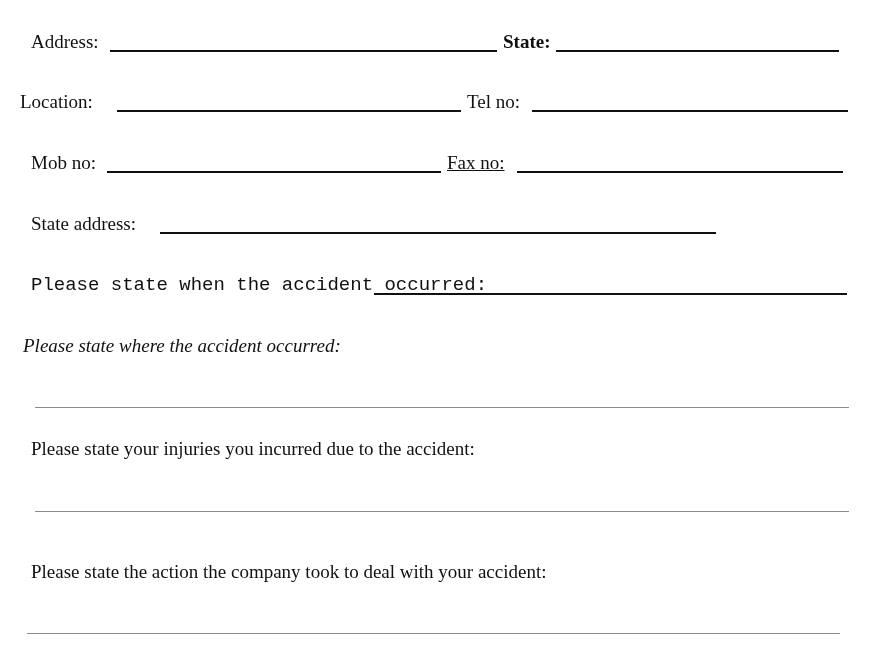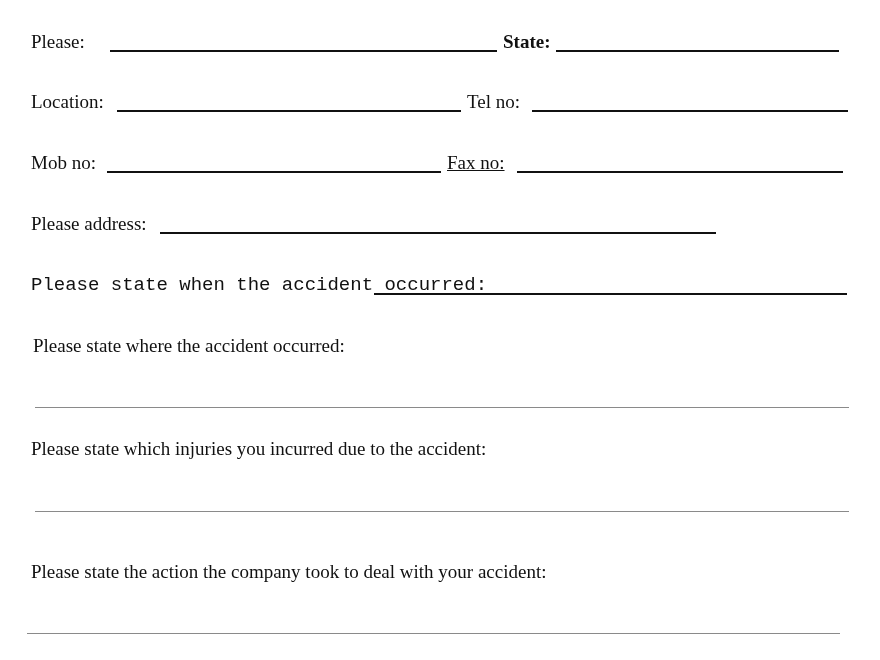--- a/index.html
+++ b/index.html
@@ -7,56 +7,56 @@
          font-family: "Liberation Serif", "DejaVu Serif", serif; color: #111; }
   .row { position: absolute; left: 0; height: 28px; font-size: 19px; line-height: 28px; white-space: nowrap; }
   .lbl { position: absolute; top: 0; }
   .fill { position: absolute; top: 22px; height: 0; border-bottom: 2px solid #111; }
   .rule { position: absolute; height: 0; border-top: 1.5px solid #8a8a8a; }
 </style>
 </head>
 <body>
 
 <div class="row" style="top:28px;">
-  <span class="lbl" style="left:31px;">Please:</span>
+  <span class="lbl" style="left:31px;">Address:</span>
   <div class="fill" style="left:110px; width:387px;"></div>
   <span class="lbl" style="left:503px;font-weight:bold;">State:</span>
   <div class="fill" style="left:556px; width:283px;"></div>
 </div>
 
 <div class="row" style="top:88px;">
-  <span class="lbl" style="left:31px;">Location:</span>
+  <span class="lbl" style="left:20px;">Location:</span>
   <div class="fill" style="left:117px; width:344px;"></div>
   <span class="lbl" style="left:467px;font-family:Liberation Serif, serif;">Tel no:</span>
   <div class="fill" style="left:532px; width:316px;"></div>
 </div>
 
 <div class="row" style="top:149px;">
   <span class="lbl" style="left:31px;font-family:Liberation Serif, serif;">Mob no:</span>
   <div class="fill" style="left:107px; width:334px;"></div>
   <span class="lbl" style="left:447px;text-decoration:underline;">Fax no:</span>
   <div class="fill" style="left:517px; width:326px;"></div>
 </div>
 
 <div class="row" style="top:210px;">
-  <span class="lbl" style="left:31px;">Please address:</span>
+  <span class="lbl" style="left:31px;">State address:</span>
   <div class="fill" style="left:160px; width:556px;"></div>
 </div>
 
 <div class="row" style="top:271px;">
   <span class="lbl" style="left:31px;font-family:Liberation Mono, monospace;">Please state when the accident occurred:</span>
   <div class="fill" style="left:374px; width:473px;"></div>
 </div>
 
 <div class="row" style="top:332px;">
-  <span class="lbl" style="left:33px;">Please state where the accident occurred:</span>
+  <span class="lbl" style="left:23px;font-style:italic;">Please state where the accident occurred:</span>
 </div>
 <div class="rule" style="top:407px; left:35px; width:814px;"></div>
 
 <div class="row" style="top:435px;">
-  <span class="lbl" style="left:31px;">Please state which injuries you incurred due to the accident:</span>
+  <span class="lbl" style="left:31px;">Please state your injuries you incurred due to the accident:</span>
 </div>
 <div class="rule" style="top:511px; left:35px; width:814px;"></div>
 
 <div class="row" style="top:558px;">
   <span class="lbl" style="left:31px;">Please state the action the company took to deal with your accident:</span>
 </div>
 <div class="rule" style="top:633px; left:27px; width:813px;"></div>
 
 </body></html>

